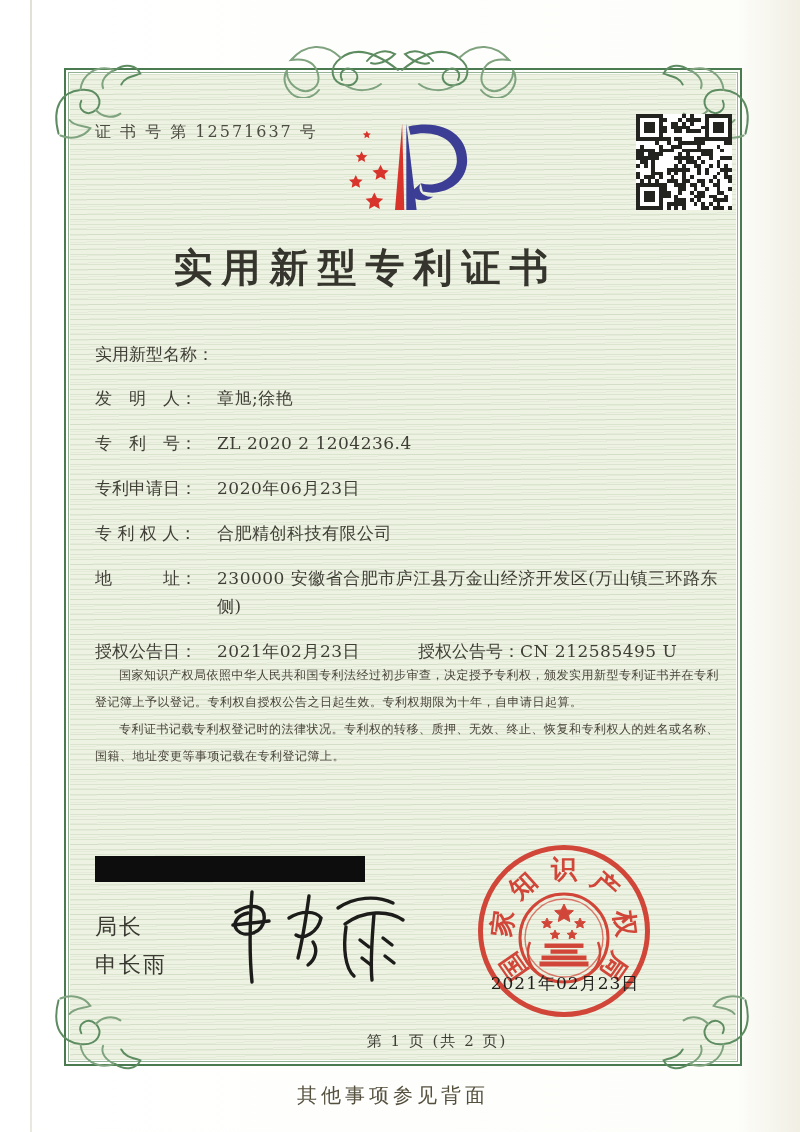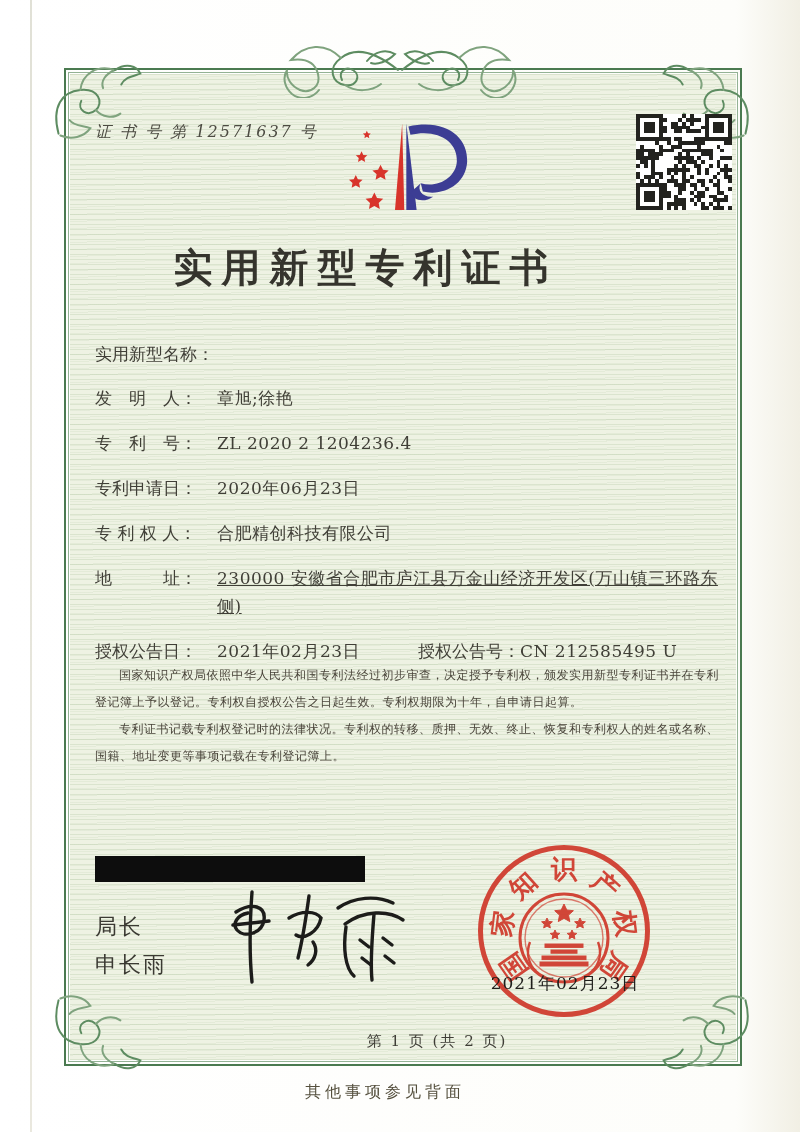--- a/index.html
+++ b/index.html
@@ -23,21 +23,21 @@
   .corner{position:absolute;width:100px;height:100px;z-index:3;}
   .corner svg{width:100%;height:100%;}
   .corner.tl{left:44px;top:50px;}
   .corner.tr{right:40px;top:50px;transform:scaleX(-1);}
   .corner.bl{left:44px;bottom:48px;transform:scaleY(-1);}
   .corner.br{right:40px;bottom:48px;transform:scale(-1,-1);}
   .top-ornament{position:absolute;left:283px;top:34px;width:234px;height:64px;display:flex;z-index:3;}
   .top-ornament svg{width:117px;height:64px;}
   .top-ornament svg:last-child{transform:scaleX(-1);}
   
-  .cert-no{position:absolute;left:95px;top:122px;font-size:16px;letter-spacing:2px;color:#4c4b42;z-index:4;font-style:italic;}
+  .cert-no{position:absolute;left:95px;top:122px;font-size:16px;letter-spacing:2px;color:#4c4b42;z-index:4;}
   .logo{position:absolute;left:330px;top:110px;width:165px;height:118px;z-index:4;}
   .qr{position:absolute;left:636px;top:114px;width:96px;height:96px;background:#fff;z-index:4;}
   .qr svg{width:100%;height:100%;}
   .title{position:absolute;left:0;top:241px;width:731px;text-align:center;
     font-size:39px;font-weight:700;letter-spacing:9px;color:#35342d;z-index:4;}
   
   .fields{position:absolute;left:95px;top:340px;width:628px;font-size:17px;line-height:28px;color:#403f37;z-index:4;}
   .f-row{display:flex;margin-bottom:17px;}
   .f-row.first{margin-bottom:16px;}
   .f-label{flex:0 0 122px;white-space:pre;}
@@ -62,21 +62,21 @@
   .sc2{transform:rotate(-42deg)  translateY(-62px);}
   .sc3{transform:rotate(0deg)    translateY(-62px);}
   .sc4{transform:rotate(42deg)   translateY(-62px);}
   .sc5{transform:rotate(83deg)   translateY(-62px);}
   .sc6{transform:rotate(125deg)  translateY(-62px);}
   .emblem{position:absolute;left:50%;top:54%;width:96px;height:96px;margin:-48px 0 0 -48px;}
   .seal-date{position:absolute;left:460px;top:972px;width:210px;text-align:center;
     font-size:17px;letter-spacing:1px;color:#1f1f1c;z-index:6;}
   
   .footer-page{position:absolute;left:0;top:1032px;width:800px;text-align:center;font-size:15px;letter-spacing:2px;color:#3f3e37;z-index:4;padding-left:37px;}
-  .back-note{position:absolute;left:5px;top:1082px;width:760px;text-align:center;font-size:16px;letter-spacing:4px;color:#55503e;z-index:2;}
+  .back-note{position:absolute;left:13px;top:1082px;width:760px;text-align:center;font-size:20px;letter-spacing:4px;color:#55503e;z-index:2;}
 </style>
 </head>
 <body>
 
 <div class="page">
   <div class="page-edge-left"></div>
 
   <div class="frame"></div>
 
   <div class="corner tl">
@@ -414,21 +414,21 @@
     <div class="f-row">
       <span class="f-label">专利申请日：</span>
       <span class="f-value">2020年06月23日</span>
     </div>
     <div class="f-row">
       <span class="f-label">专 利 权 人：</span>
       <span class="f-value">合肥精创科技有限公司</span>
     </div>
     <div class="f-row">
       <span class="f-label">地　　　址：</span>
-      <span class="f-value" style="width:500px;text-decoration:underline;">230000 安徽省合肥市庐江县万金山经济开发区(万山镇三环路东侧)</span>
+      <span class="f-value" style="width:500px;">230000 安徽省合肥市庐江县万金山经济开发区(万山镇三环路东侧)</span>
     </div>
     <div class="f-row">
       <span class="f-label">授权公告日：</span>
       <span class="f-value" style="flex:0 0 auto;">2021年02月23日</span>
       <span class="f-pair2">
         <span class="f-label">授权公告号：</span>
         <span class="f-value">CN 212585495 U</span>
       </span>
     </div>
   </div>

